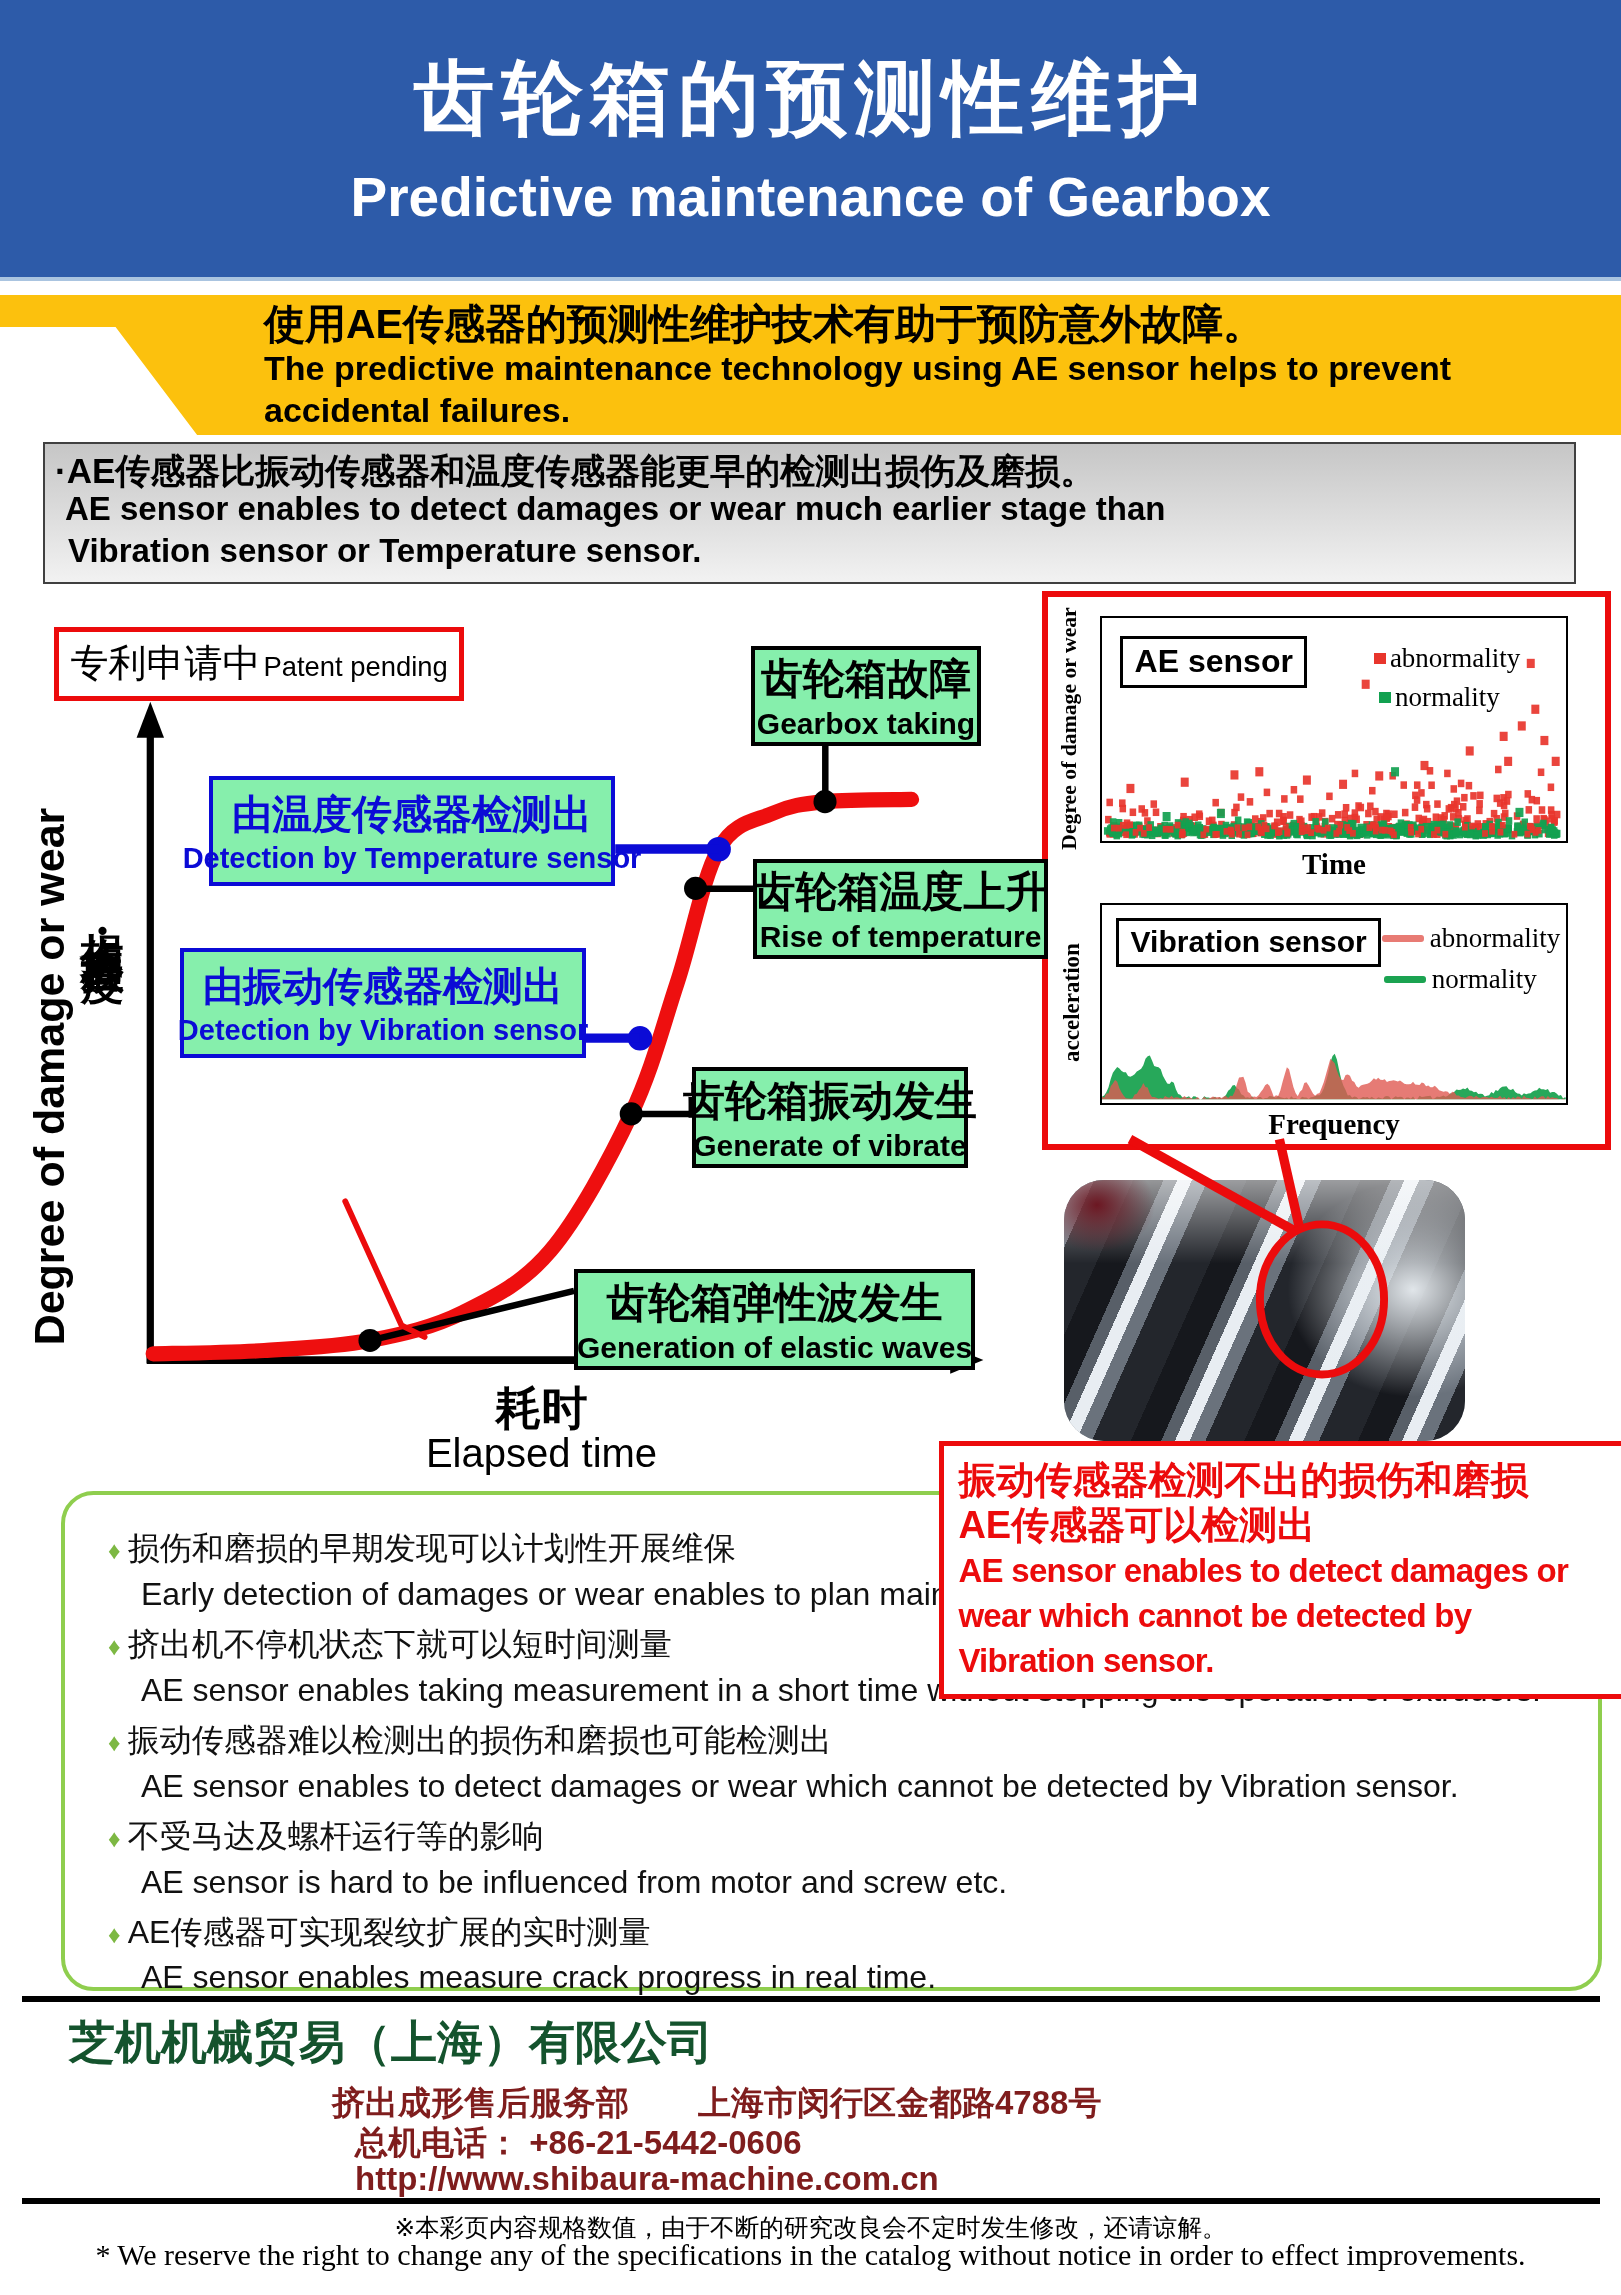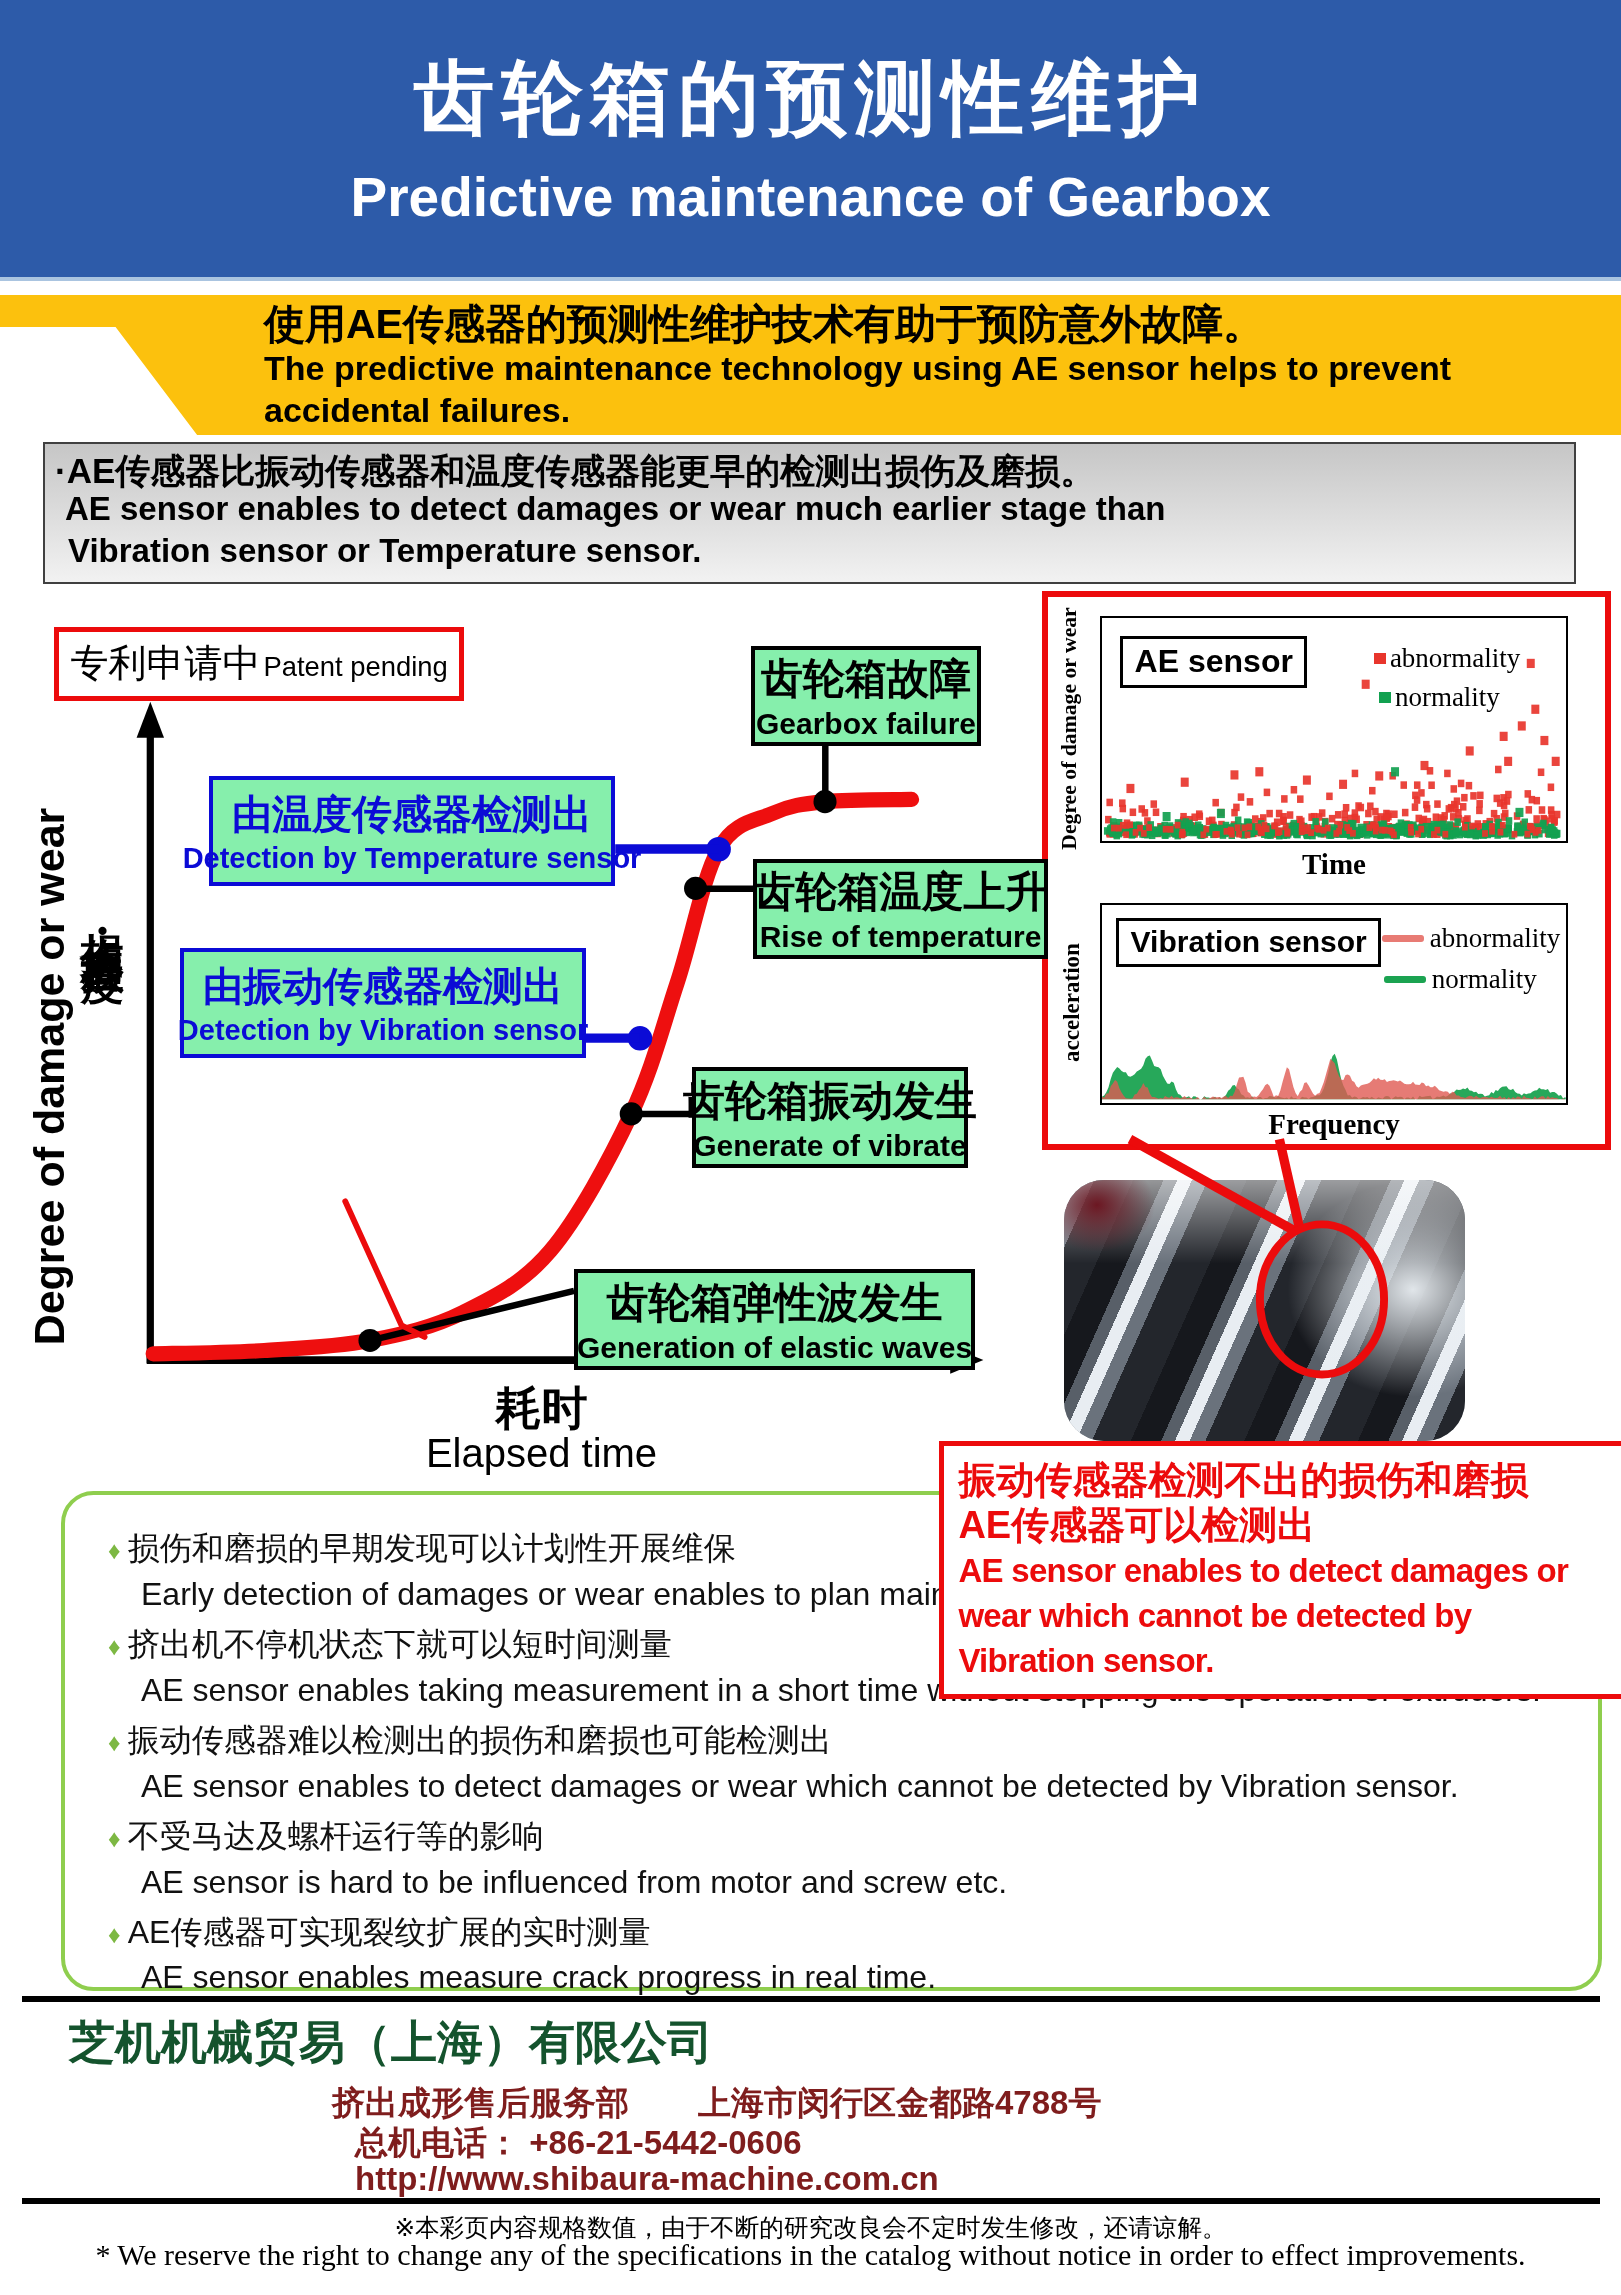--- a/index.html
+++ b/index.html
@@ -154,21 +154,21 @@
     <div class="l1 cn56">由温度传感器检测出</div>
     <div class="l2 en40">Detection by Temperature sensor</div>
   </div>
   <div class="abs abox blue-box box-vib">
     <div class="l1 cn56">由振动传感器检测出</div>
     <div class="l2 en40">Detection by Vibration sensor</div>
   </div>
 
   <div class="abs abox blk-box box-fail">
     <div class="l1 cn58">齿轮箱故障</div>
-    <div class="l2 en42">Gearbox failure</div>
+    <div class="l2 en42">Gearbox taking</div>
   </div>
   <div class="abs abox blk-box box-rise">
     <div class="l1 cn58">齿轮箱温度上升</div>
     <div class="l2 en42">Rise of temperature</div>
   </div>
   <div class="abs abox blk-box box-gen">
     <div class="l1 cn58">齿轮箱振动发生</div>
     <div class="l2 en42">Generate of vibrate</div>
   </div>
   <div class="abs abox blk-box box-ela">

